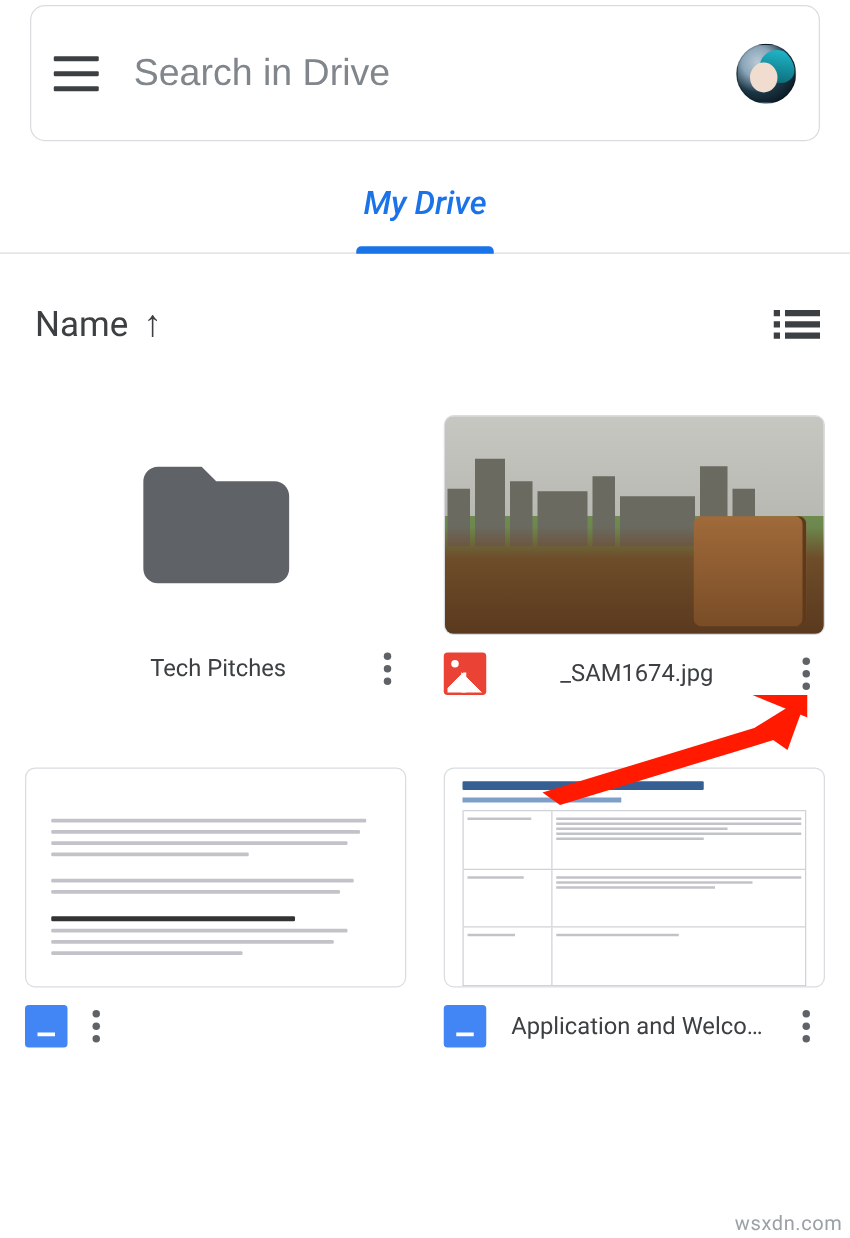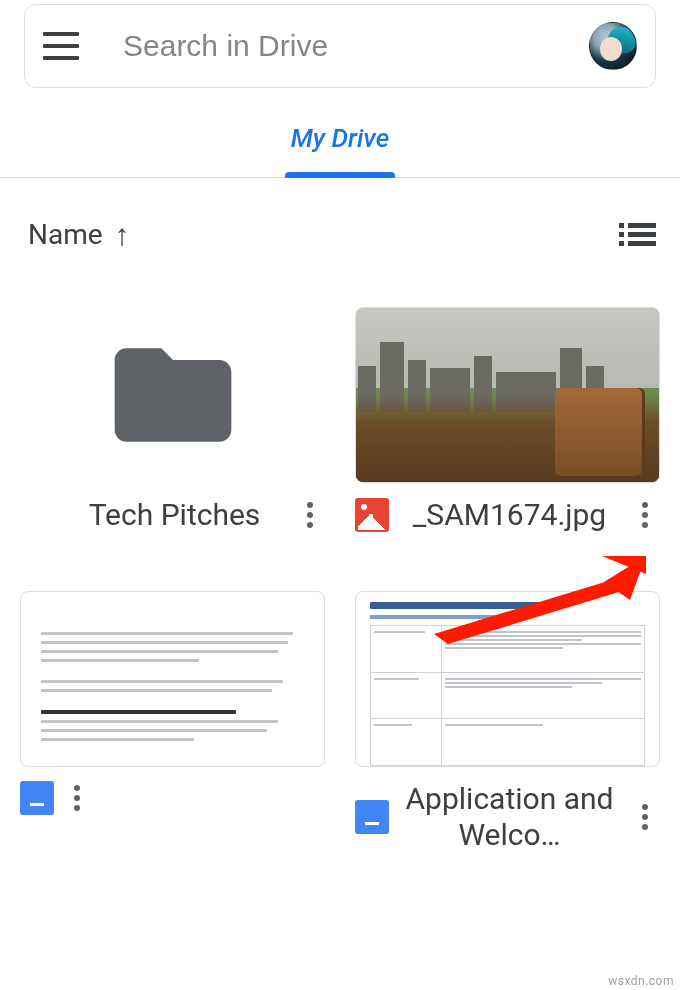--- a/index.html
+++ b/index.html
@@ -6,27 +6,27 @@
     body {
       font-family: Roboto, Arial, sans-serif;
       background: #fff;
       width: 680px;
       height: 990px;
       overflow: hidden;
       color: #3c4043;
     }
     .search-bar {
       margin: 4px 24px 0 24px;
-      height: 84px;
+      height: 109px;
       border: 1px solid #dadce0;
       border-radius: 12px;
       display: flex;
       align-items: center;
       padding: 0 18px;
-      gap: 44px;
+      gap: 28px;
     }
     .hamburger {
       width: 36px;
       height: 28px;
       display: flex;
       flex-direction: column;
       justify-content: space-between;
     }
     .hamburger span {
       height: 4px;
@@ -158,21 +158,21 @@
     .doc-tcell:first-child{ width:26%; }
     .doc-tcell:last-child{ flex:1; border-right:none;}
     .tinyline { height:2px; background:#c1c3c8; margin:2px 0; }
     .item-row {
       display:flex;
       align-items:center;
       padding: 14px 0 28px 0;
       gap: 8px;
     }
     .item-label {
-      font-size: 30px;
+      font-size: 19px;
       color: #3c4043;
       text-align:center;
       flex:1;
       line-height:1.2;
     }
     .ftype {
       width:34px; height:34px;
       border-radius:3px;
       display:flex; align-items:center; justify-content:center;
       flex-shrink:0;
@@ -203,21 +203,21 @@
       top: 556px;
       left: 432px;
       width: 214px;
       height: 90px;
       pointer-events:none;
     }
     .caption {
       position:absolute;
       bottom: 2px;
       right: 6px;
-      font-size: 12px;
+      font-size: 16px;
       color: #9aa0a6;
       letter-spacing: 0.5px;
     }
   </style>
 </head>
 <body>
 
 <div class="search-bar">
   <div class="hamburger">
     <span></span>

